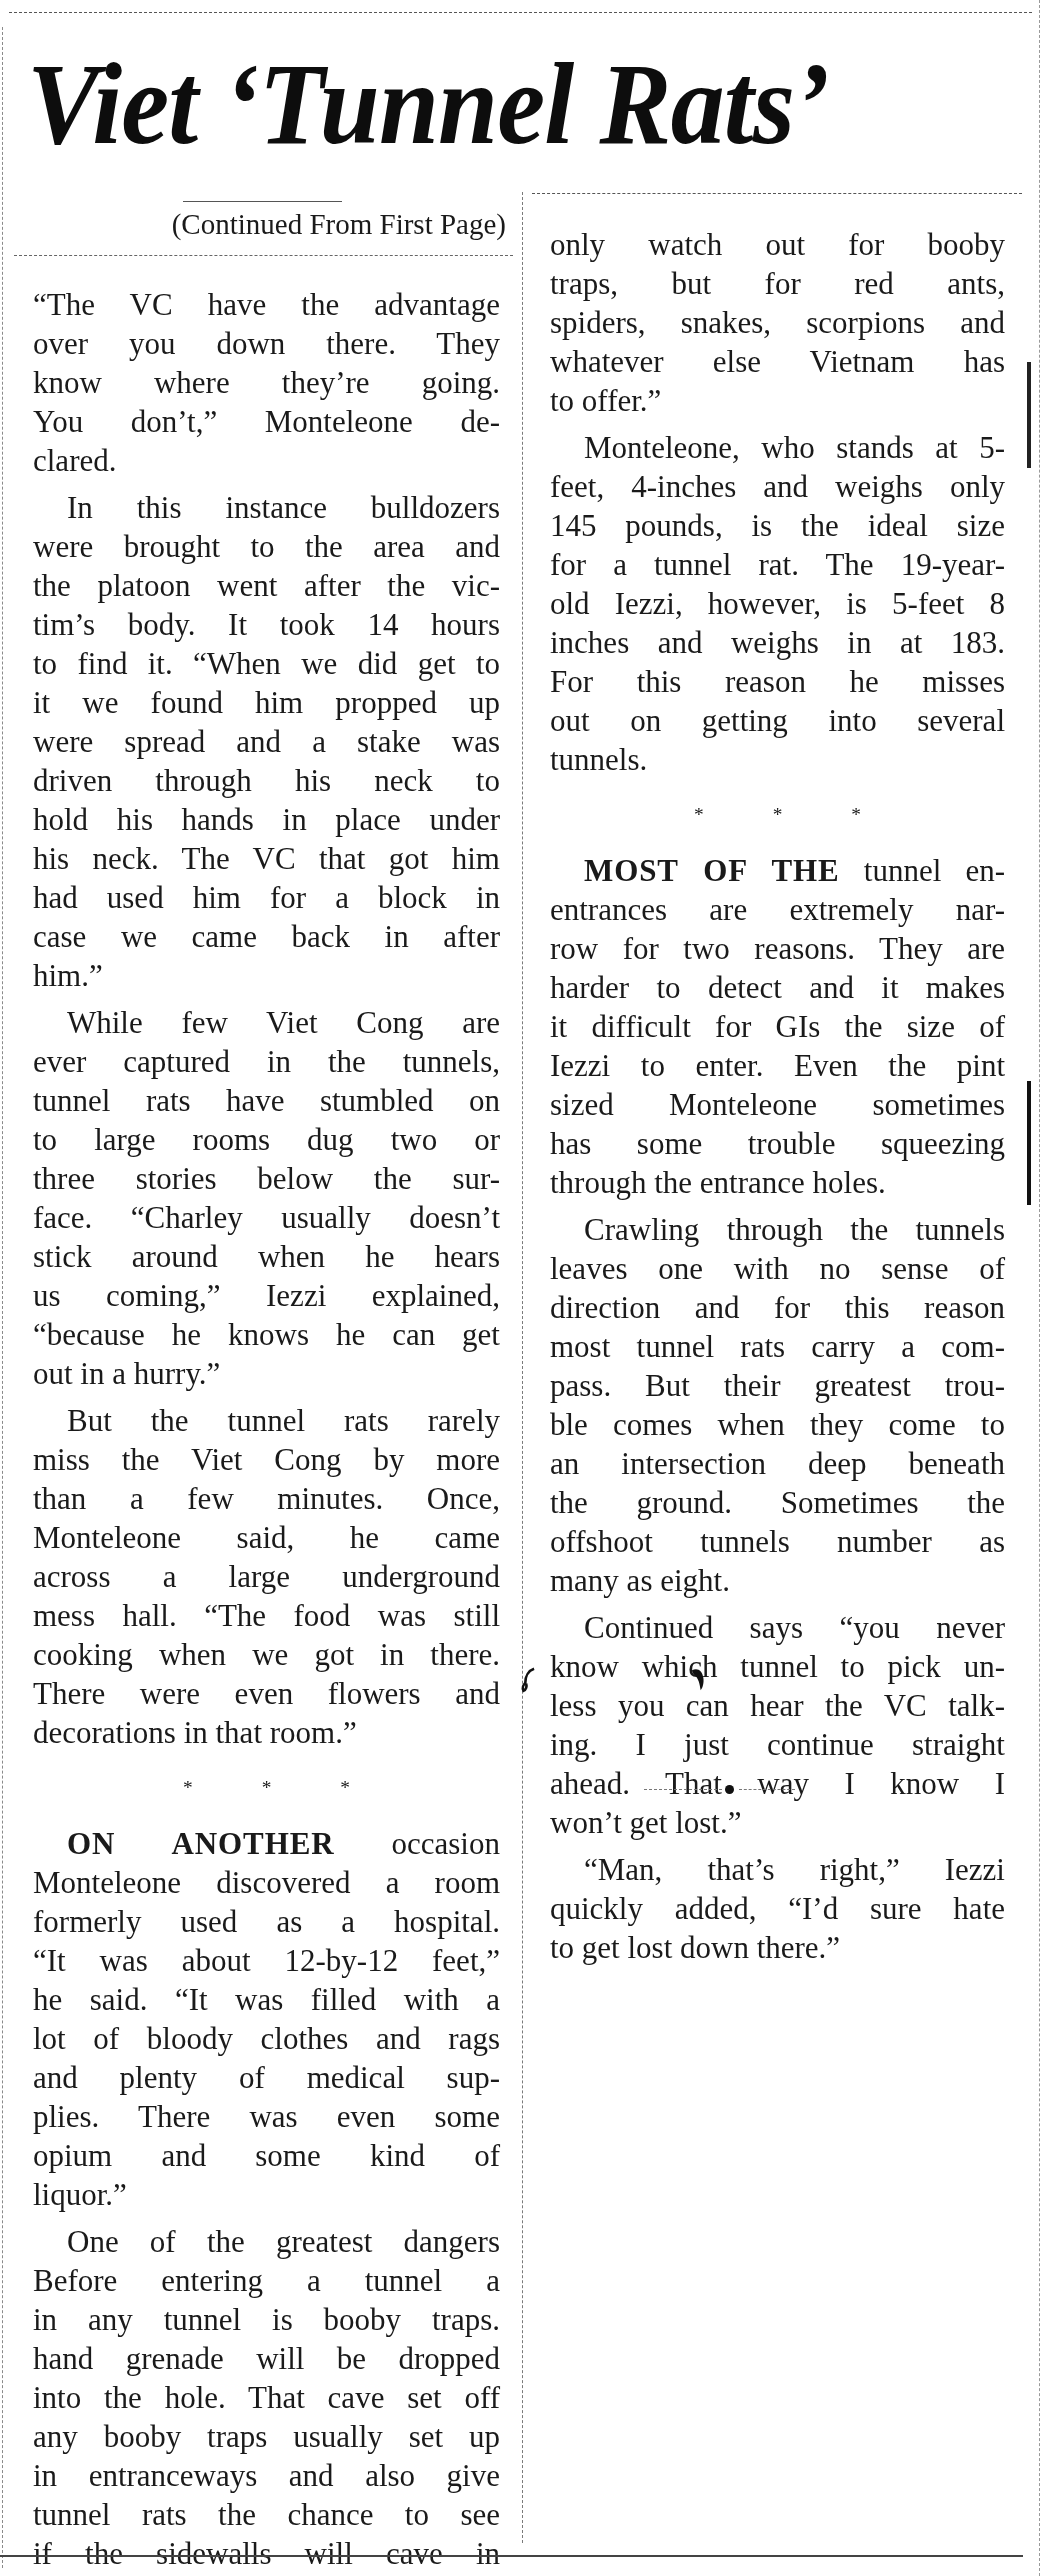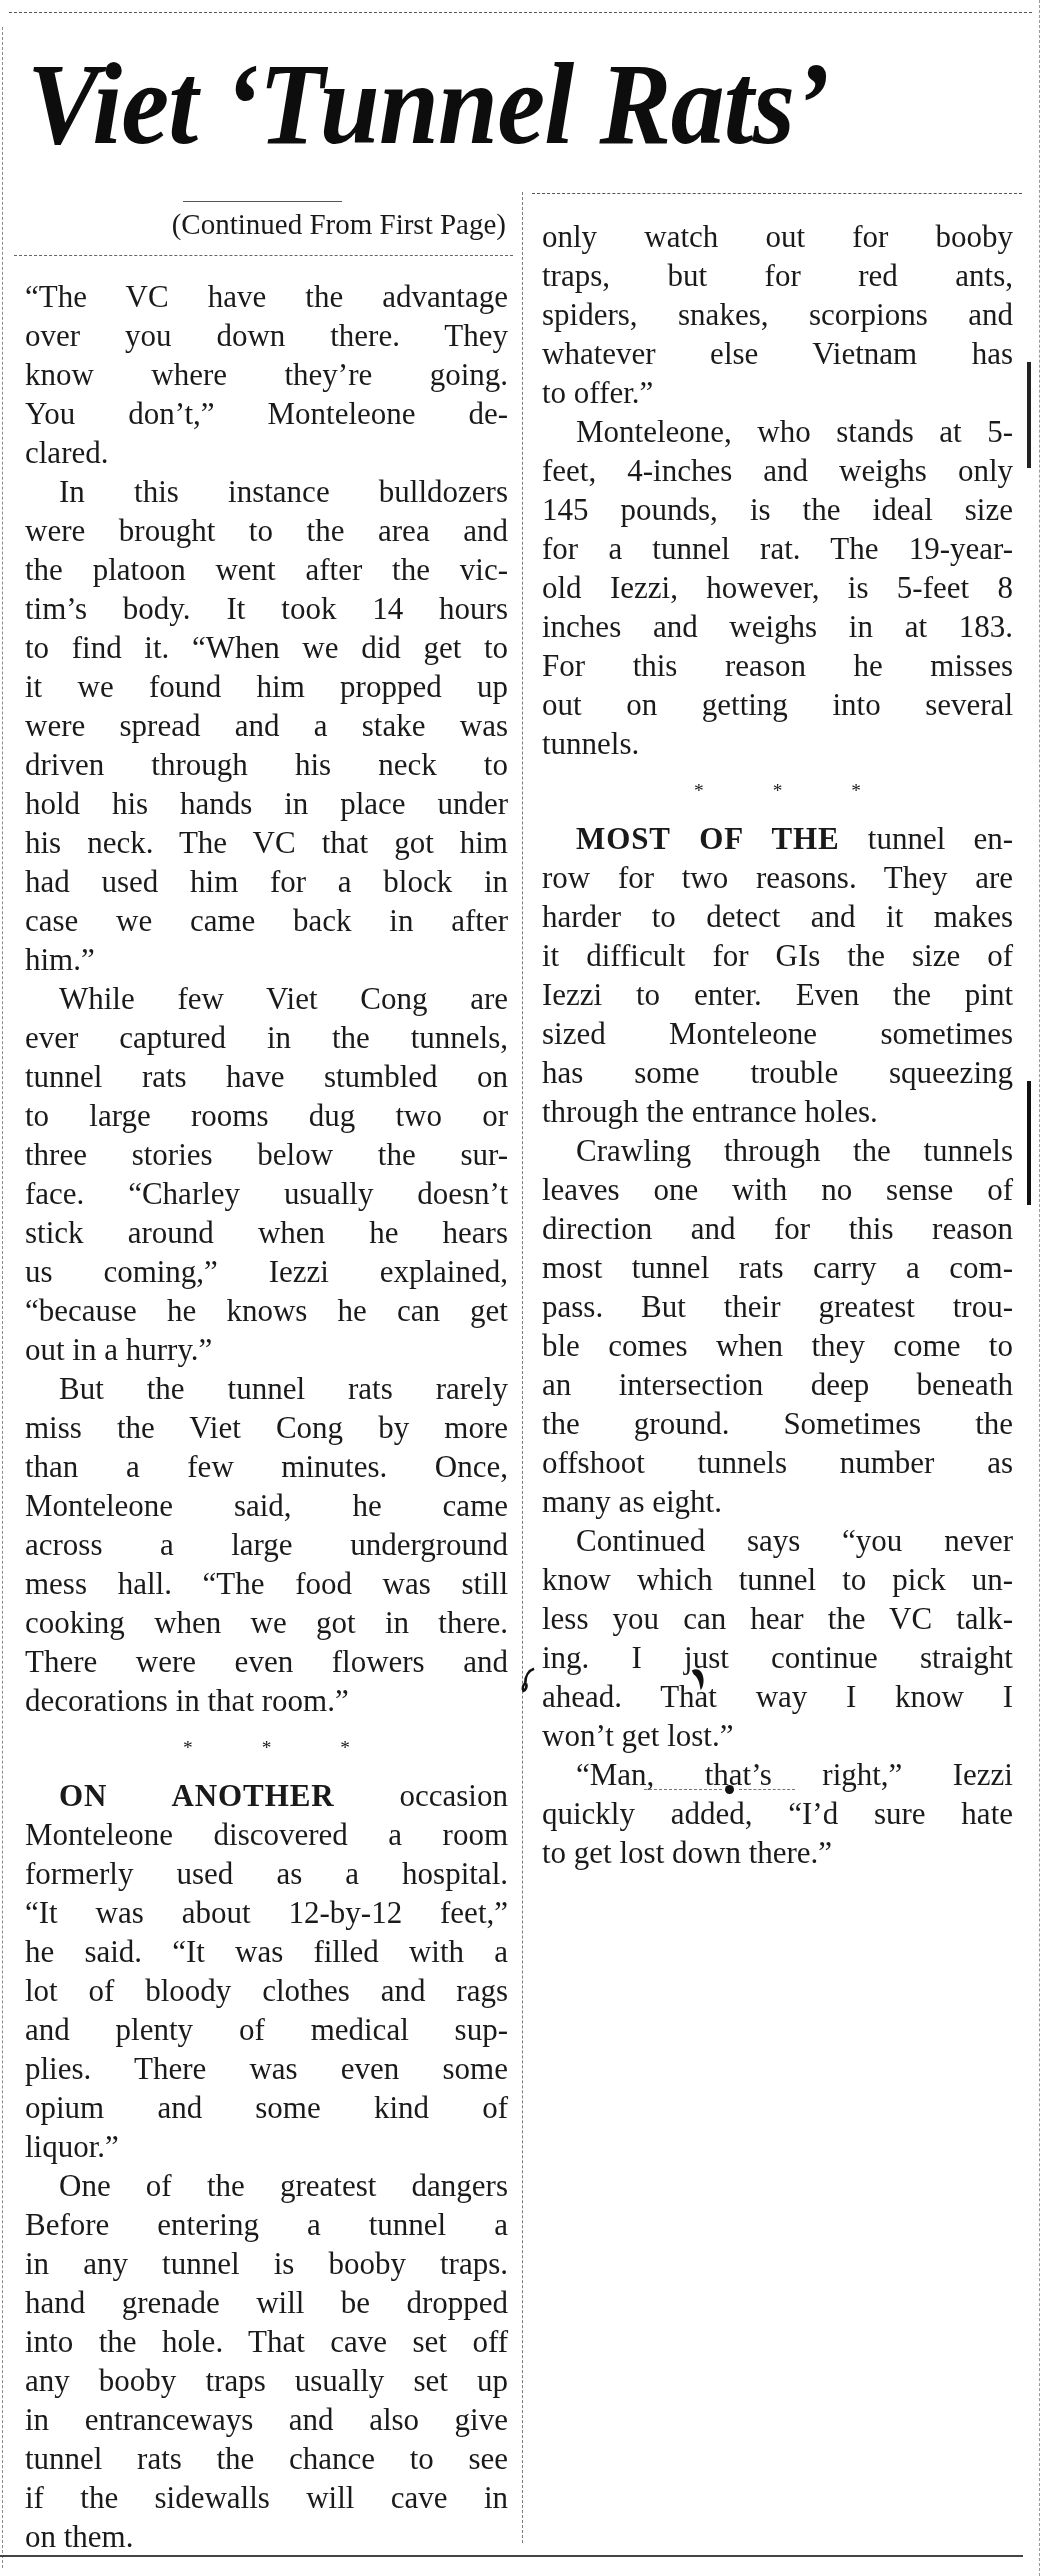--- a/index.html
+++ b/index.html
@@ -106,21 +106,21 @@
     height: 39px;
     overflow: visible;
   }
   .line.last {
     text-align-last: left;
     font-family: Liberation Serif, serif;
   }
   .line.indent {
     padding-left: 34px;
   }
-  .para { margin: 0; }
+  .para { margin: 8px; }
   .lead-in {
     font-weight: bold;
     letter-spacing: 0.9px;
   }
   .dinkus {
     display: block;
     height: 56px;
     line-height: 56px;
     text-align: center;
     font-size: 19.4px;
@@ -277,20 +277,21 @@
       <span class="line">for a tunnel rat. The 19-year-</span>
       <span class="line">old Iezzi, however, is 5-feet 8</span>
       <span class="line">inches and weighs in at 183.</span>
       <span class="line">For this reason he misses</span>
       <span class="line">out on getting into several</span>
       <span class="line last">tunnels.</span>
     </div>
     <span class="dinkus">* * *</span>
     <div class="para">
       <span class="line indent"><span class="lead-in">MOST OF THE</span><span> tunnel en-</span></span>
+      <span class="line">entrances are extremely nar-</span>
       <span class="line">row for two reasons. They are</span>
       <span class="line">harder to detect and it makes</span>
       <span class="line">it difficult for GIs the size of</span>
       <span class="line">Iezzi to enter. Even the pint</span>
       <span class="line">sized Monteleone sometimes</span>
       <span class="line">has some trouble squeezing</span>
       <span class="line last">through the entrance holes.</span>
     </div>
     <div class="para">
       <span class="line indent">Crawling through the tunnels</span>

